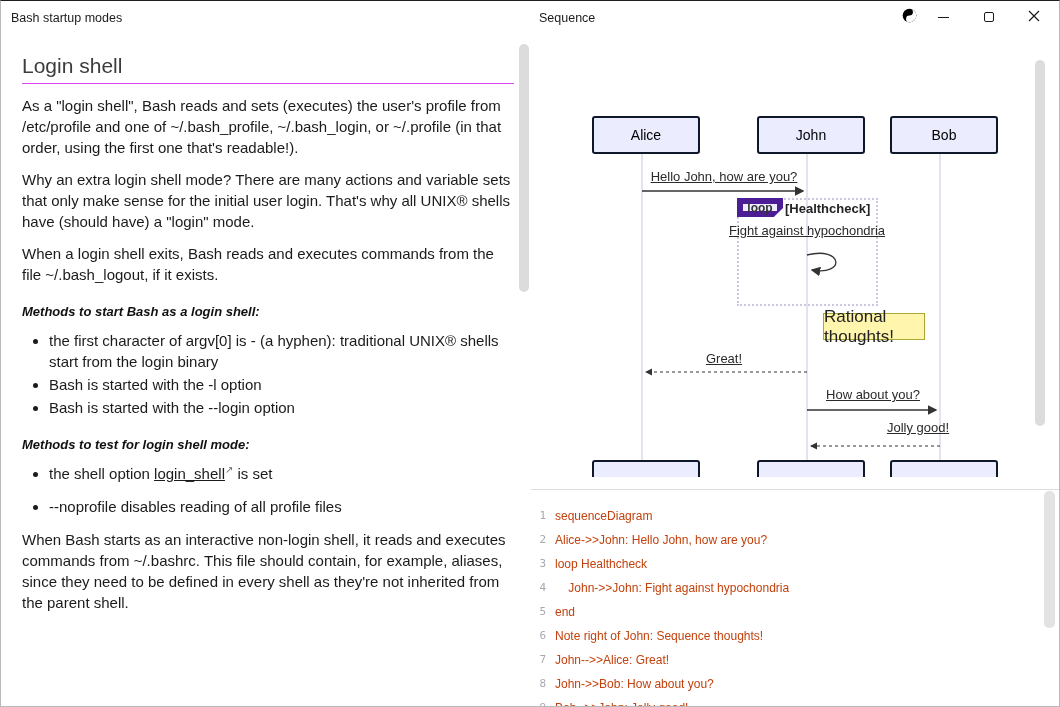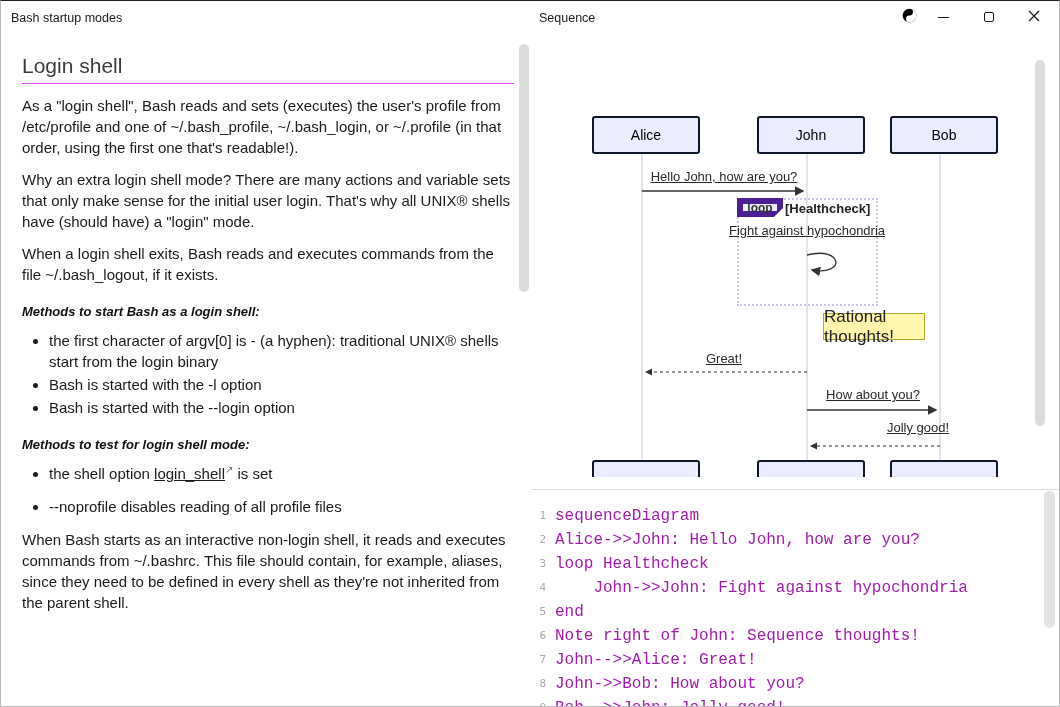--- a/index.html
+++ b/index.html
@@ -59,22 +59,22 @@
               border:1px solid #AAAA33; display:flex; align-items:center; justify-content:center;
               font-size:17px; color:#222; }
 
   
   .divider { position:absolute; left:530px; top:488px; width:530px; height:1px; background:#dcdcdc; }
   .code-pane { position:absolute; left:530px; top:489px; width:513px; height:218px; overflow:hidden;
                padding-top:16px; cursor:text; }
   .code-row { display:flex; height:24px; align-items:flex-start; }
   .ln { width:15px; text-align:right; font-size:11px; line-height:16px; padding-top:2px;
         color:#a8a8b4; font-family:"DejaVu Sans Mono", monospace; flex:none; }
-  .lc { padding-left:9px; white-space:pre; font-size:16px; line-height:20px; color:#a21caf;
-        font-family:Liberation Mono, monospace; }
+  .lc { padding-left:9px; white-space:pre; font-size:12px; line-height:20px; color:#c2410c;
+        font-family:Liberation Sans, sans-serif; }
 </style>
 </head>
 <body>
 
 <div class="window">
 
   <span class="pane-title left">Bash startup modes</span>
   <span class="pane-title right">Sequence</span>
 
   <button class="caption-btn btn-theme">

